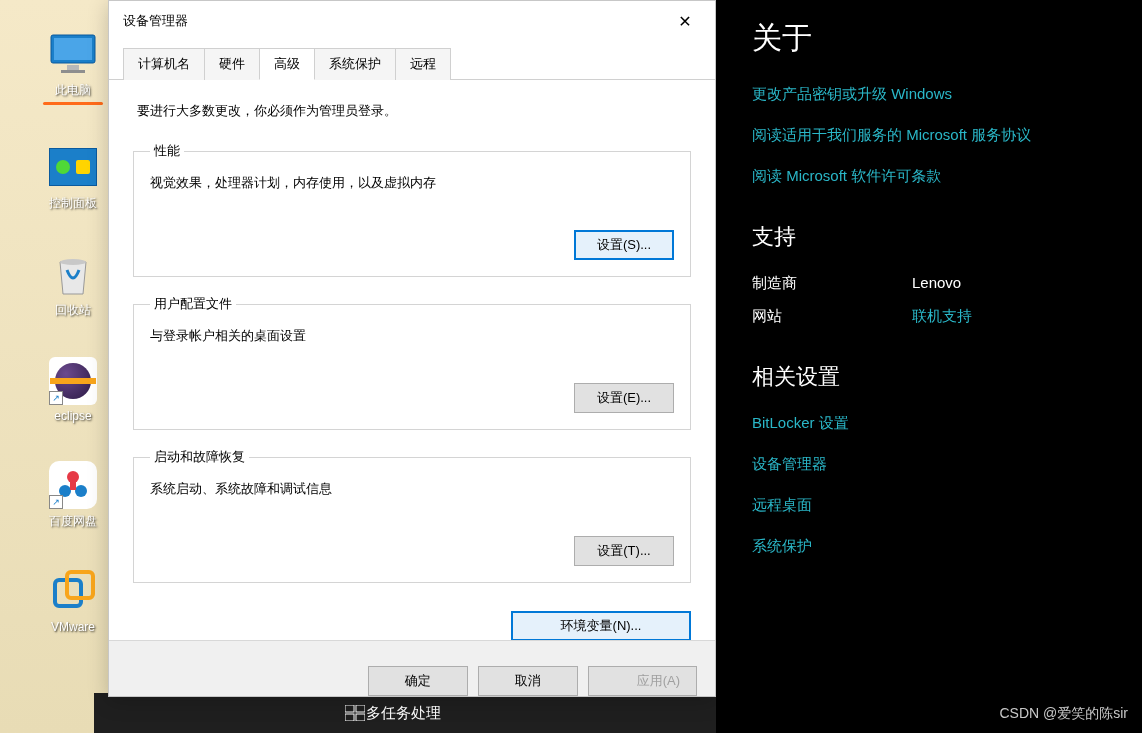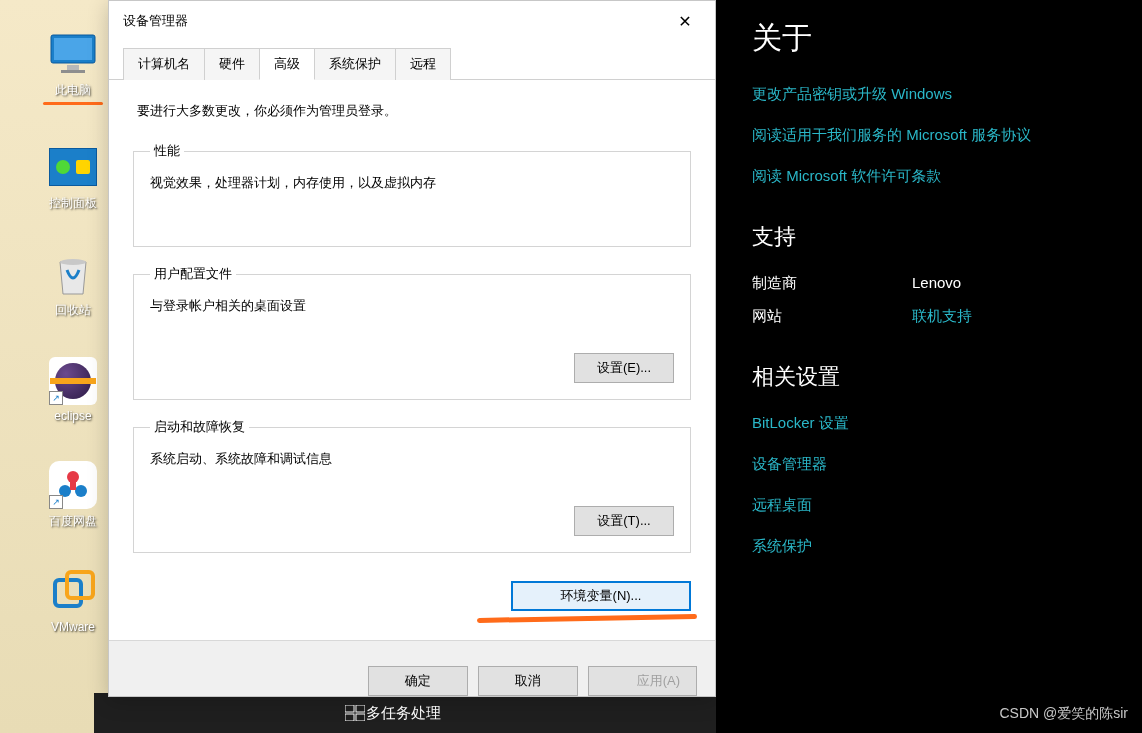--- a/index.html
+++ b/index.html
@@ -201,20 +201,23 @@
     <div class="tab">系统保护</div>
     <div class="tab">远程</div>
   </div>
 
   <div class="tab-content">
     <div class="notice">要进行大多数更改，你必须作为管理员登录。</div>
 
     <fieldset>
       <legend>性能</legend>
       <div class="field-desc">视觉效果，处理器计划，内存使用，以及虚拟内存</div>
+      <div class="field-row">
+        <button class="win-btn default-btn">设置(S)...</button>
+      </div>
     </fieldset>
 
     <fieldset>
       <legend>用户配置文件</legend>
       <div class="field-desc">与登录帐户相关的桌面设置</div>
       <div class="field-row">
         <button class="win-btn">设置(E)...</button>
       </div>
     </fieldset>
 

